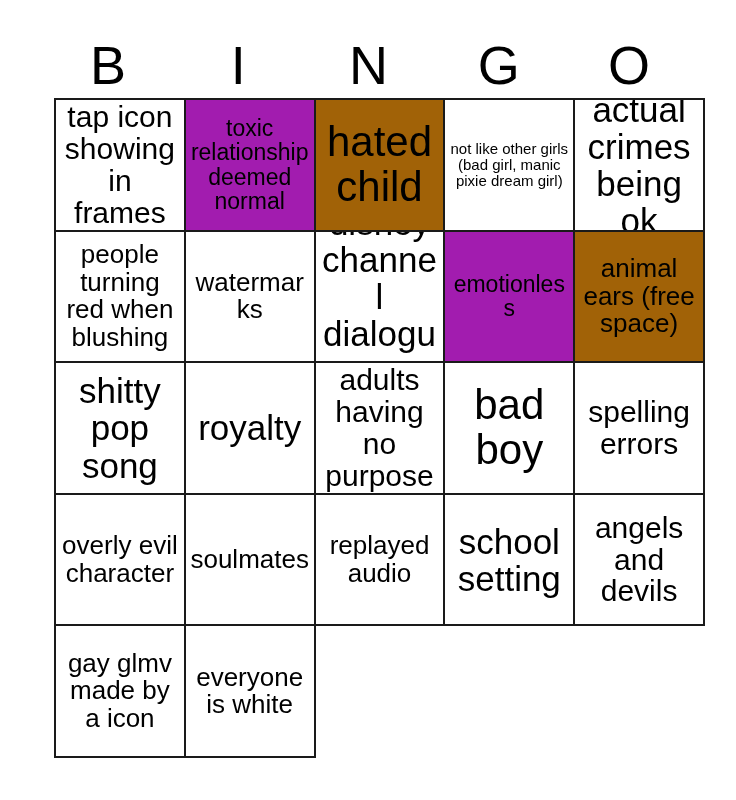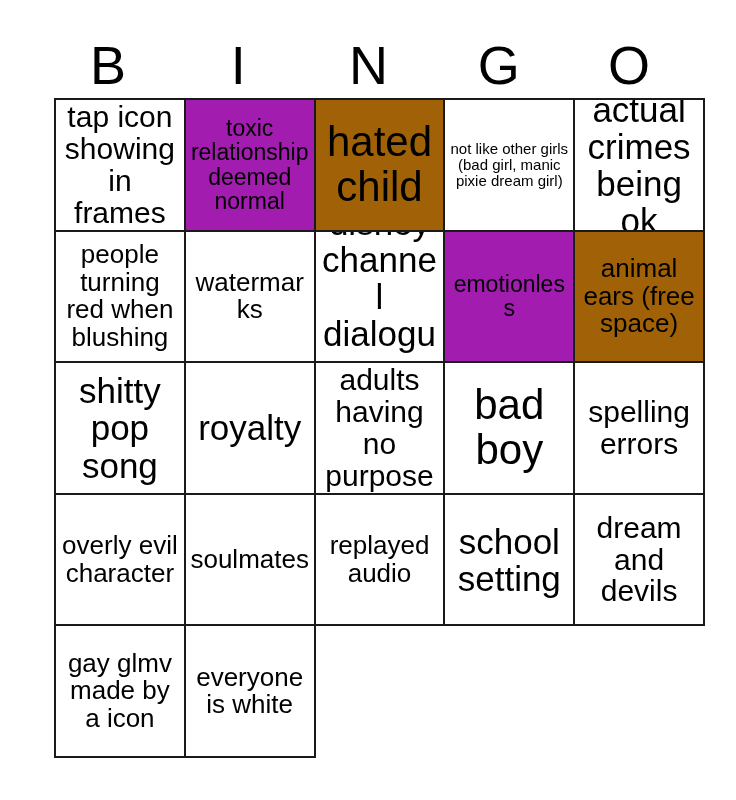--- a/index.html
+++ b/index.html
@@ -160,21 +160,21 @@
       <div class="cell fs-md">
         <span class="txt">soulmates</span>
       </div>
       <div class="cell fs-md">
         <span class="txt">replayed audio</span>
       </div>
       <div class="cell fs-xl">
         <span class="txt">school setting</span>
       </div>
       <div class="cell fs-lg">
-        <span class="txt">dream and devils</span>
+        <span class="txt">angels and devils</span>
       </div>
       <div class="cell fs-md">
         <span class="txt">gay glmv made by a icon</span>
       </div>
       <div class="cell fs-md">
         <span class="txt">everyone is white</span>
       </div>
     </div>
 
 </div>

